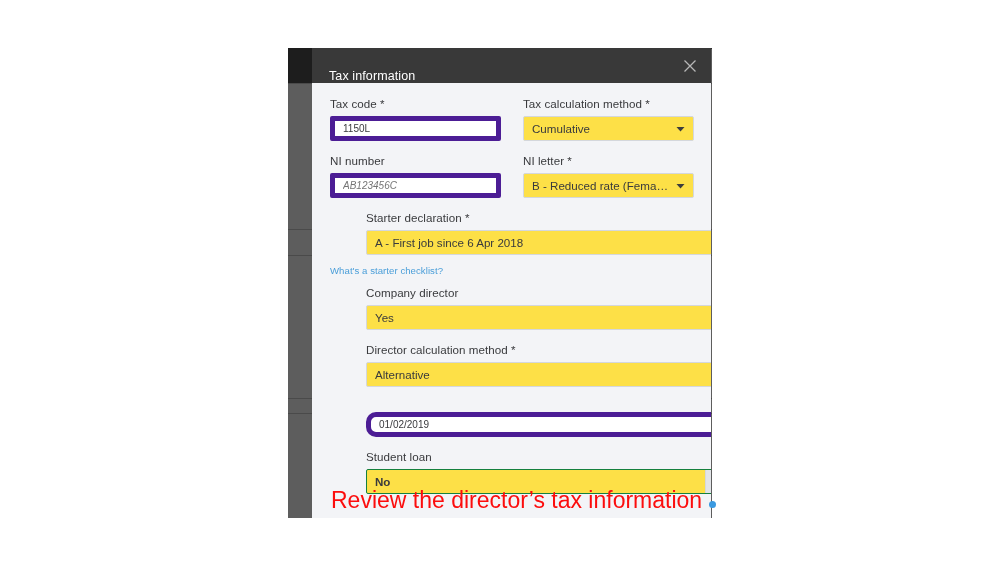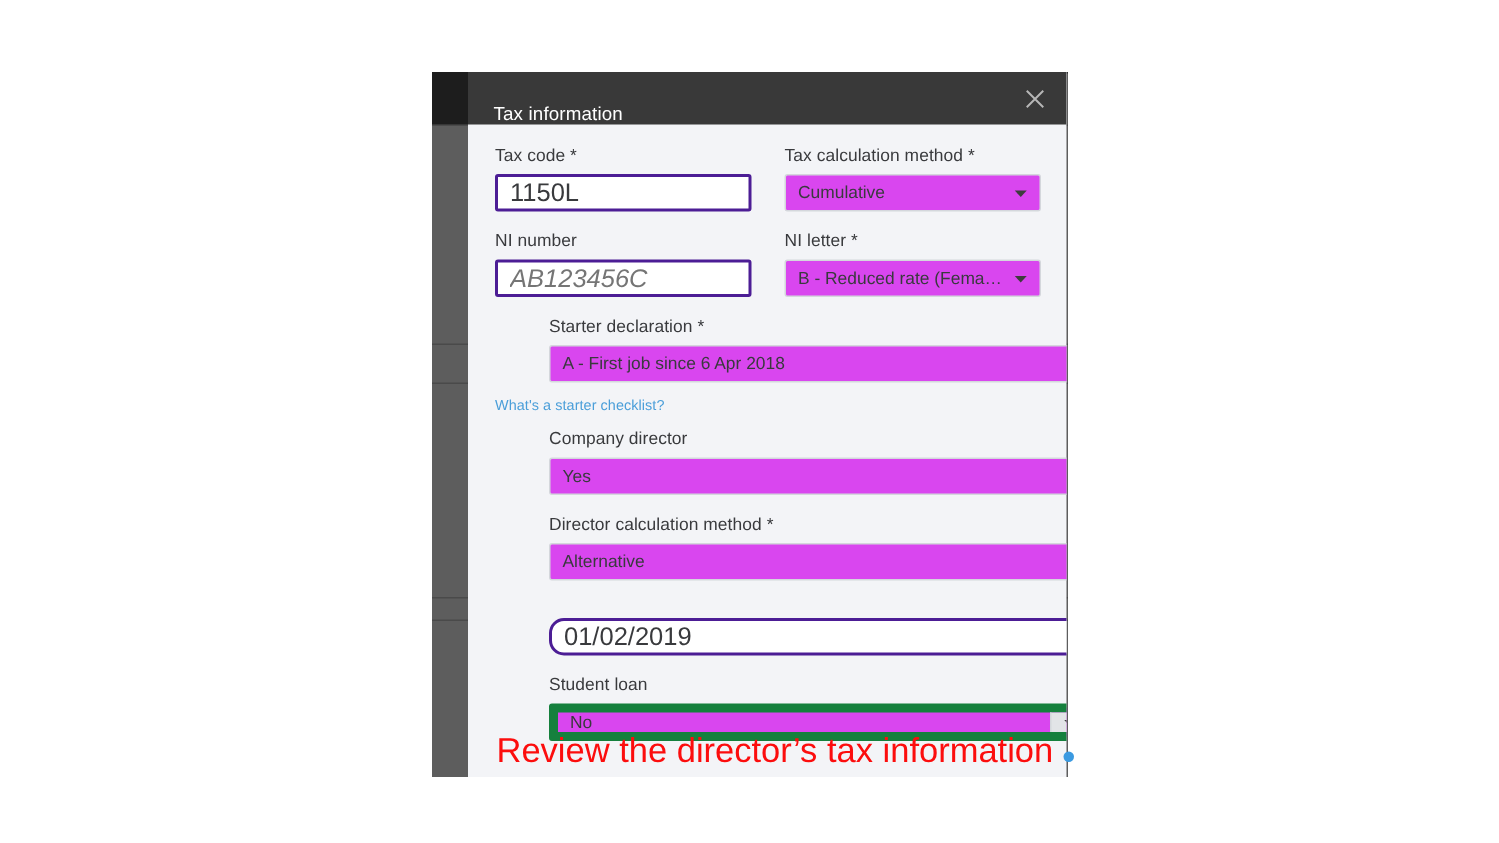--- a/index.html
+++ b/index.html
@@ -102,42 +102,42 @@
     color: #393a3d;
     margin-bottom: 5px;
     letter-spacing: 0.05px;
     line-height: 14px;
   }
 
   .text-input {
     width: 100%;
     height: 25px;
     box-sizing: border-box;
-    border: 2px solid #4c1d95;
+    border: 5px solid #4c1d95;
     background: #ffffff;
     border-radius: 2px;
     font-family: "Liberation Sans", sans-serif;
-    font-size: 17px;
+    font-size: 10px;
     color: #393a3d;
     padding: 0 8px;
     outline: none;
   }
   .text-input.placeholder-style {
     color: #b1b5bd;
     font-style: italic;
   }
 
   
   .select-box {
     position: relative;
     width: 100%;
     height: 25px;
     box-sizing: border-box;
     border: 1px solid #d4d7dc;
-    background: #d946ef;
+    background: #fde047;
     border-radius: 2px;
     display: flex;
     align-items: center;
     cursor: pointer;
   }
   .select-value {
     font-size: 11.6px;
     color: #393a3d;
     padding-left: 8px;
     padding-right: 24px;
@@ -152,21 +152,22 @@
     top: 50%;
     transform: translateY(-50%);
     width: 9px;
     height: 6px;
     pointer-events: none;
   }
   .select-caret svg { display: block; }
 
   
   .select-box.focused {
-    border: 6px solid #15803d;
+    border: 1px solid #15803d;
+    font-weight: bold;
   }
   .select-box.focused .select-btn {
     position: absolute;
     right: 0;
     top: 0;
     bottom: 0;
     width: 25px;
     background: #e2e4e7;
     border-left: 1px solid #d4d7dc;
     display: flex;

